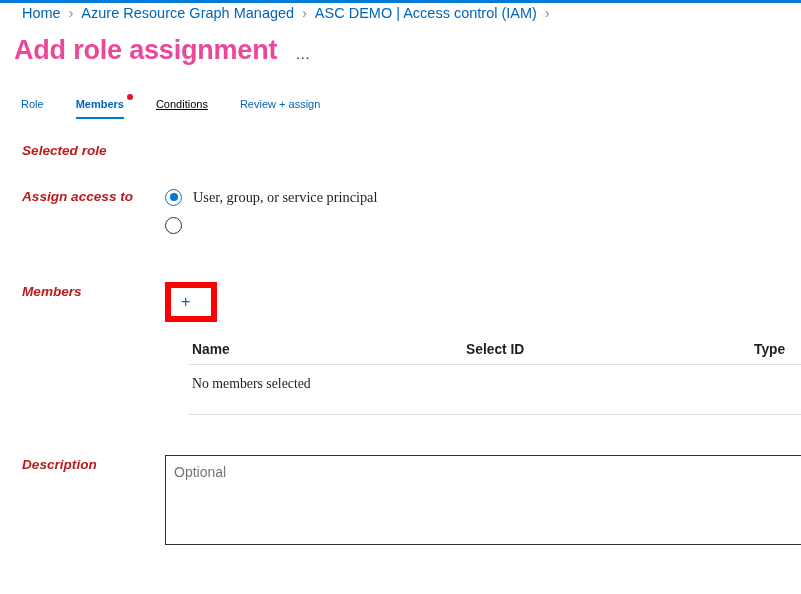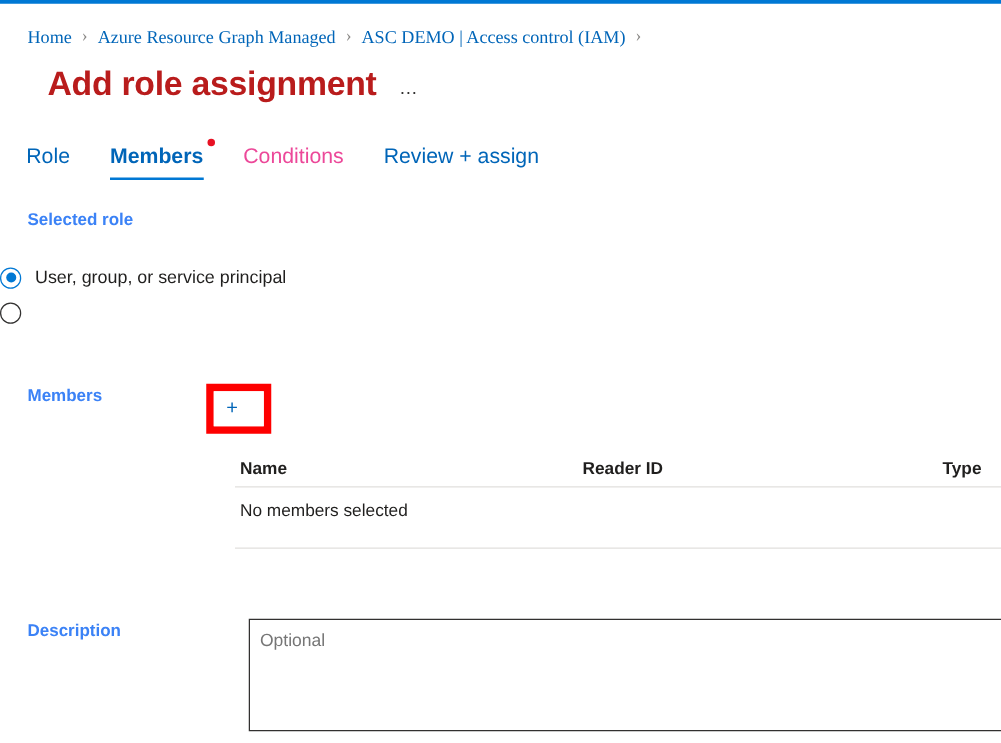--- a/index.html
+++ b/index.html
@@ -29,25 +29,24 @@
     position: absolute;
     top: 3px;
     left: 0;
     width: 801px;
   }
 
   
   .breadcrumb {
     display: flex;
     align-items: center;
-    padding: 18px 0 0 22px;
+    padding: 1px 0 0 22px;
     font-size: 14.5px;
     line-height: 18px;
     white-space: nowrap;
-    font-family: Liberation Serif, serif;
   }
   .crumb-link {
     color: #0065b8;
     cursor: pointer;
   }
   .crumb-sep {
     color: #8a8886;
     margin: 0 8px;
     font-size: 14px;
     display: inline-block;
@@ -55,53 +54,53 @@
 
   
   .title-row {
     display: flex;
     align-items: center;
     padding: 11px 0 0 14px;
   }
   .page-title {
     font-size: 27px;
     font-weight: 600;
-    color: #b91c1c;
+    color: #ec4899;
     letter-spacing: -0.2px;
     line-height: 34px;
-    margin-left: 24px;
   }
   .title-ellipsis {
     margin-left: 18px;
     color: #323130;
     font-size: 15px;
     letter-spacing: 2px;
     cursor: pointer;
     position: relative;
     top: 3px;
   }
 
   
   .tabs {
     display: flex;
     align-items: flex-start;
     padding: 31px 0 0 21px;
-    font-size: 17px;
+    font-size: 11px;
   }
   .tab {
     position: relative;
     padding: 0 0 9px 0;
     margin-right: 32px;
     color: #0065b8;
     cursor: pointer;
     white-space: nowrap;
   }
   .tab.disabled {
-    color: #ec4899;
+    color: #000000;
     cursor: default;
+    text-decoration: underline;
   }
   .tab.active {
     color: #0065b8;
     font-weight: 600;
   }
   .tab.active::after {
     content: "";
     position: absolute;
     left: 0;
     right: 0;
@@ -127,34 +126,35 @@
     display: flex;
     align-items: flex-start;
   }
   .row-label {
     width: 165px;
     min-width: 165px;
     padding-left: 22px;
     box-sizing: border-box;
     font-size: 13.6px;
     font-weight: 700;
-    color: #3b82f6;
+    color: #b91c1c;
     line-height: 20px;
+    font-style: italic;
   }
   .row-content {
     flex: 1;
     font-size: 14.3px;
     color: #201f1e;
     line-height: 20px;
   }
 
   .row-selected-role { margin-top: 0; }
   .row-assign-access { margin-top: 26px; }
   .row-members { margin-top: 38px; }
-  .row-description { margin-top: 56px; gap: 34px; }
+  .row-description { margin-top: 40px; }
 
   
   .radio-item {
     display: flex;
     align-items: center;
     margin-bottom: 10px;
     cursor: pointer;
   }
   .radio-mark {
     width: 17px;
@@ -177,20 +177,21 @@
     top: 50%;
     transform: translate(-50%, -50%);
     width: 8px;
     height: 8px;
     border-radius: 50%;
     background: #0078d4;
   }
   .radio-label {
     font-size: 14.3px;
     color: #201f1e;
+    font-family: Liberation Serif, serif;
   }
 
   
   .annotation-box {
     display: inline-block;
     border: 6px solid #fe0000;
     background: #ffffff;
     padding: 0;
   }
   .select-members-btn {
@@ -233,20 +234,21 @@
   .mt-head .mt-col-name,
   .mt-head .mt-col-objectid,
   .mt-head .mt-col-type {
     font-size: 13.8px;
     font-weight: 600;
     color: #201f1e;
   }
   .mt-body-row .mt-col-name {
     font-size: 13.8px;
     color: #201f1e;
+    font-family: Liberation Serif, serif;
   }
 
   
   .desc-textarea {
     width: 700px;
     height: 90px;
     box-sizing: border-box;
     border: 1px solid #323130;
     padding: 7px 8px;
     font-family: "Liberation Sans", sans-serif;
@@ -298,20 +300,21 @@
     </div>
   </div>
 
   <div class="form">
 
     <div class="row row-selected-role">
       <div class="row-label">Selected role</div>
     </div>
 
     <div class="row row-assign-access">
+      <div class="row-label">Assign access to</div>
       <div class="row-content">
         <div class="radio-item checked">
           <span class="radio-mark"></span>
           <span class="radio-label">User, group, or service principal</span>
         </div>
         <div class="radio-item">
           <span class="radio-mark"></span>
         </div>
       </div>
     </div>
@@ -323,21 +326,21 @@
           <div class="select-members-btn">
             <span class="plus-icon">+</span>
           </div>
         </div>
       </div>
     </div>
 
     <div class="members-table">
       <div class="mt-head">
         <div class="mt-col-name">Name</div>
-        <div class="mt-col-objectid">Reader ID</div>
+        <div class="mt-col-objectid">Select ID</div>
         <div class="mt-col-type">Type</div>
       </div>
       <div class="mt-body-row">
         <div class="mt-col-name">No members selected</div>
         <div class="mt-col-objectid"></div>
         <div class="mt-col-type"></div>
       </div>
     </div>
 
     <div class="row row-description">

